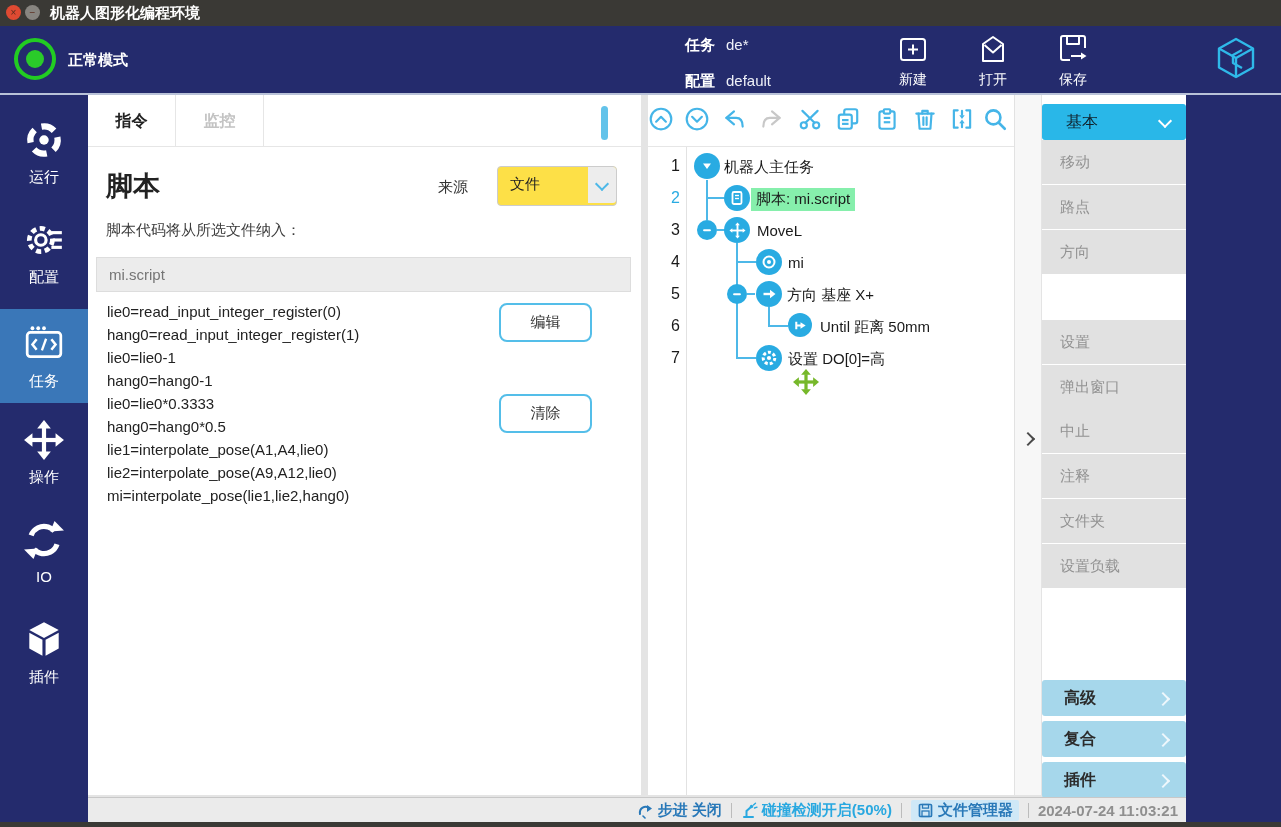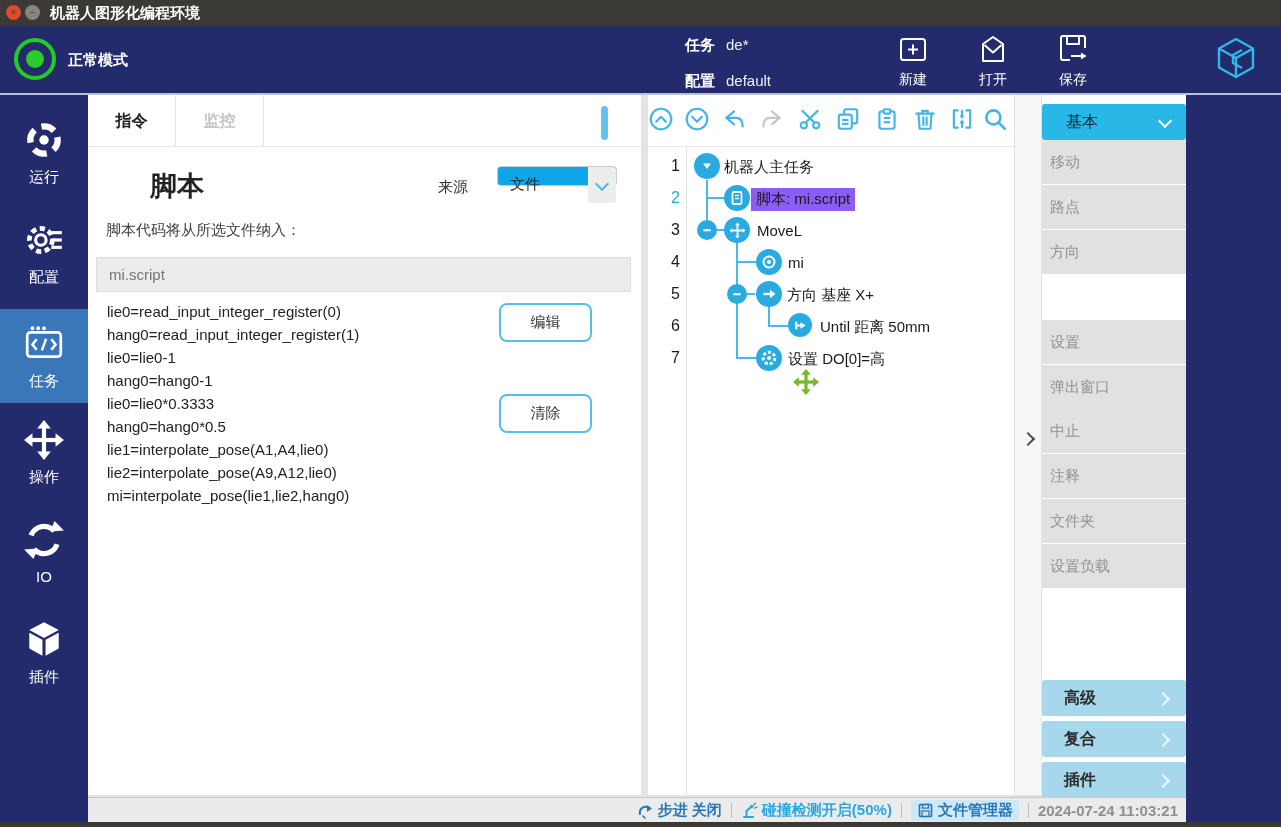--- a/index.html
+++ b/index.html
@@ -37,21 +37,21 @@
   .tlabel{position:absolute;font-size:15px;color:#1a1a1a;white-space:nowrap;}
   .node{position:absolute;width:26px;height:26px;border-radius:50%;background:#29abe2;
         display:flex;align-items:center;justify-content:center;}
   .node.small{width:20px;height:20px;}
   .conn{position:absolute;background:#4db8e8;}
   
   #expstrip{left:1014px;top:95px;width:27px;height:700px;background:#f7f7f7;border-left:1px solid #e2e2e2;box-sizing:border-box;}
   
   #cmdpanel{left:1042px;top:95px;width:144px;height:700px;background:#fff;}
   .cmditem{position:absolute;left:0;width:144px;height:44px;line-height:44px;background:#e1e1e1;
-           font-size:15px;color:#929292;padding-left:8px;box-sizing:border-box;}
+           font-size:15px;color:#929292;padding-left:18px;box-sizing:border-box;}
   .grpbtn{position:absolute;left:0;width:144px;height:36px;line-height:36px;background:#a6d7eb;
           border-radius:3px;font-size:16px;font-weight:bold;color:#2b2b2b;padding-left:22px;box-sizing:border-box;}
   .chev{display:inline-block;width:8px;height:8px;border-right:2px solid #fff;border-bottom:2px solid #fff;}
   .chev.down{transform:rotate(45deg);}
   .chev.right{transform:rotate(-45deg);}
   
   #rightrail{left:1186px;top:95px;width:95px;height:727px;background:#242b6d;color:#fff;}
   
   #statusbar{left:88px;top:797px;width:1098px;height:25px;background:#ebebeb;border-top:1px solid #c8c8c8;
              box-sizing:border-box;display:flex;align-items:center;justify-content:flex-end;gap:9px;padding-right:8px;}
@@ -183,24 +183,24 @@
     </div>
 
   </div>
 
   <div class="abs" id="scriptpanel">
     <div style="position:absolute;left:0;top:0;width:553px;height:52px;border-bottom:1px solid #e6e6e6;box-sizing:border-box;"></div>
     <div class="tab" style="left:0;color:#222;">指令</div>
     <div class="tab" style="left:88px;color:#c3c3c3;">监控</div>
     <div style="position:absolute;left:513px;top:11px;width:7px;height:34px;border-radius:4px;background:#63c3ea;"></div>
 
-    <div class="abs" style="left:18px;top:73px;font-size:27px;font-weight:bold;color:#222;margin-left:44px;">脚本</div>
+    <div class="abs" style="left:18px;top:73px;font-size:27px;font-weight:bold;color:#222;">脚本</div>
 
     <span class="abs" style="left:350px;top:83px;font-size:15px;color:#333;">来源</span>
-    <div class="abs" style="left:409px;top:71px;width:120px;height:20px;border:1px solid #ccc;border-radius:4px;background:#0ea5e9;box-sizing:border-box;">
+    <div class="abs" style="left:409px;top:71px;width:120px;height:40px;border:1px solid #ccc;border-radius:4px;background:#fde047;box-sizing:border-box;">
       <span style="position:absolute;left:12px;top:8px;font-size:15px;color:#222;">文件</span>
       <div style="position:absolute;right:0;top:0;width:28px;height:36px;background:#ededed;border-radius:0 3px 3px 0;">
         <span class="chev down" style="position:absolute;left:9px;top:12px;border-color:#4db8e8;"></span>
       </div>
     </div>
 
     <div class="abs" style="left:18px;top:126px;font-size:15px;color:#3c3c3c;">脚本代码将从所选文件纳入：</div>
 
     <input class="abs" style="left: 8px; top: 162px; width: 535px; height: 35px; background: rgb(236, 236, 236); border: 1px solid rgb(221, 221, 221); font-size: 15px; color: rgb(156, 156, 156); padding: 0px 12px; box-sizing: border-box; font-family: inherit;" placeholder="mi.script">
 
@@ -324,21 +324,21 @@
       </div>
     <div class="tlabel" style="left:76px;top:63px;">机器人主任务</div>
 
     <div class="node" style="left:76px;top:90px;">
       <svg width="16" height="16" viewBox="0 0 16 16" fill="none" stroke="#fff">
         <rect x="3.5" y="2" width="9" height="12" rx="1.5" stroke-width="1.8"></rect>
         <line x1="6" y1="5.5" x2="10" y2="5.5" stroke-width="1.4"></line>
           <line x1="6" y1="8.5" x2="10" y2="8.5" stroke-width="1.4"></line>
         </svg>
       </div>
-    <div class="tlabel" style="left:103px;top:93px;background:#8b5cf6;padding:2px 5px;">脚本: mi.script</div>
+    <div class="tlabel" style="left:103px;top:93px;background:#86efac;padding:2px 5px;">脚本: mi.script</div>
 
     <div class="node small" style="left:49px;top:125px;">
       <svg width="14" height="14" viewBox="0 0 16 16">
           <rect x="3.5" y="7" width="9" height="2.4" rx="1.2" fill="#fff"></rect>
         </svg>
       </div>
     <div class="node" style="left:76px;top:122px;">
       <svg width="17" height="17" viewBox="0 0 18 18">
         <line x1="9" y1="3" x2="9" y2="15" stroke="#fff" stroke-width="2"></line>
           <line x1="3" y1="9" x2="15" y2="9" stroke="#fff" stroke-width="2"></line>

